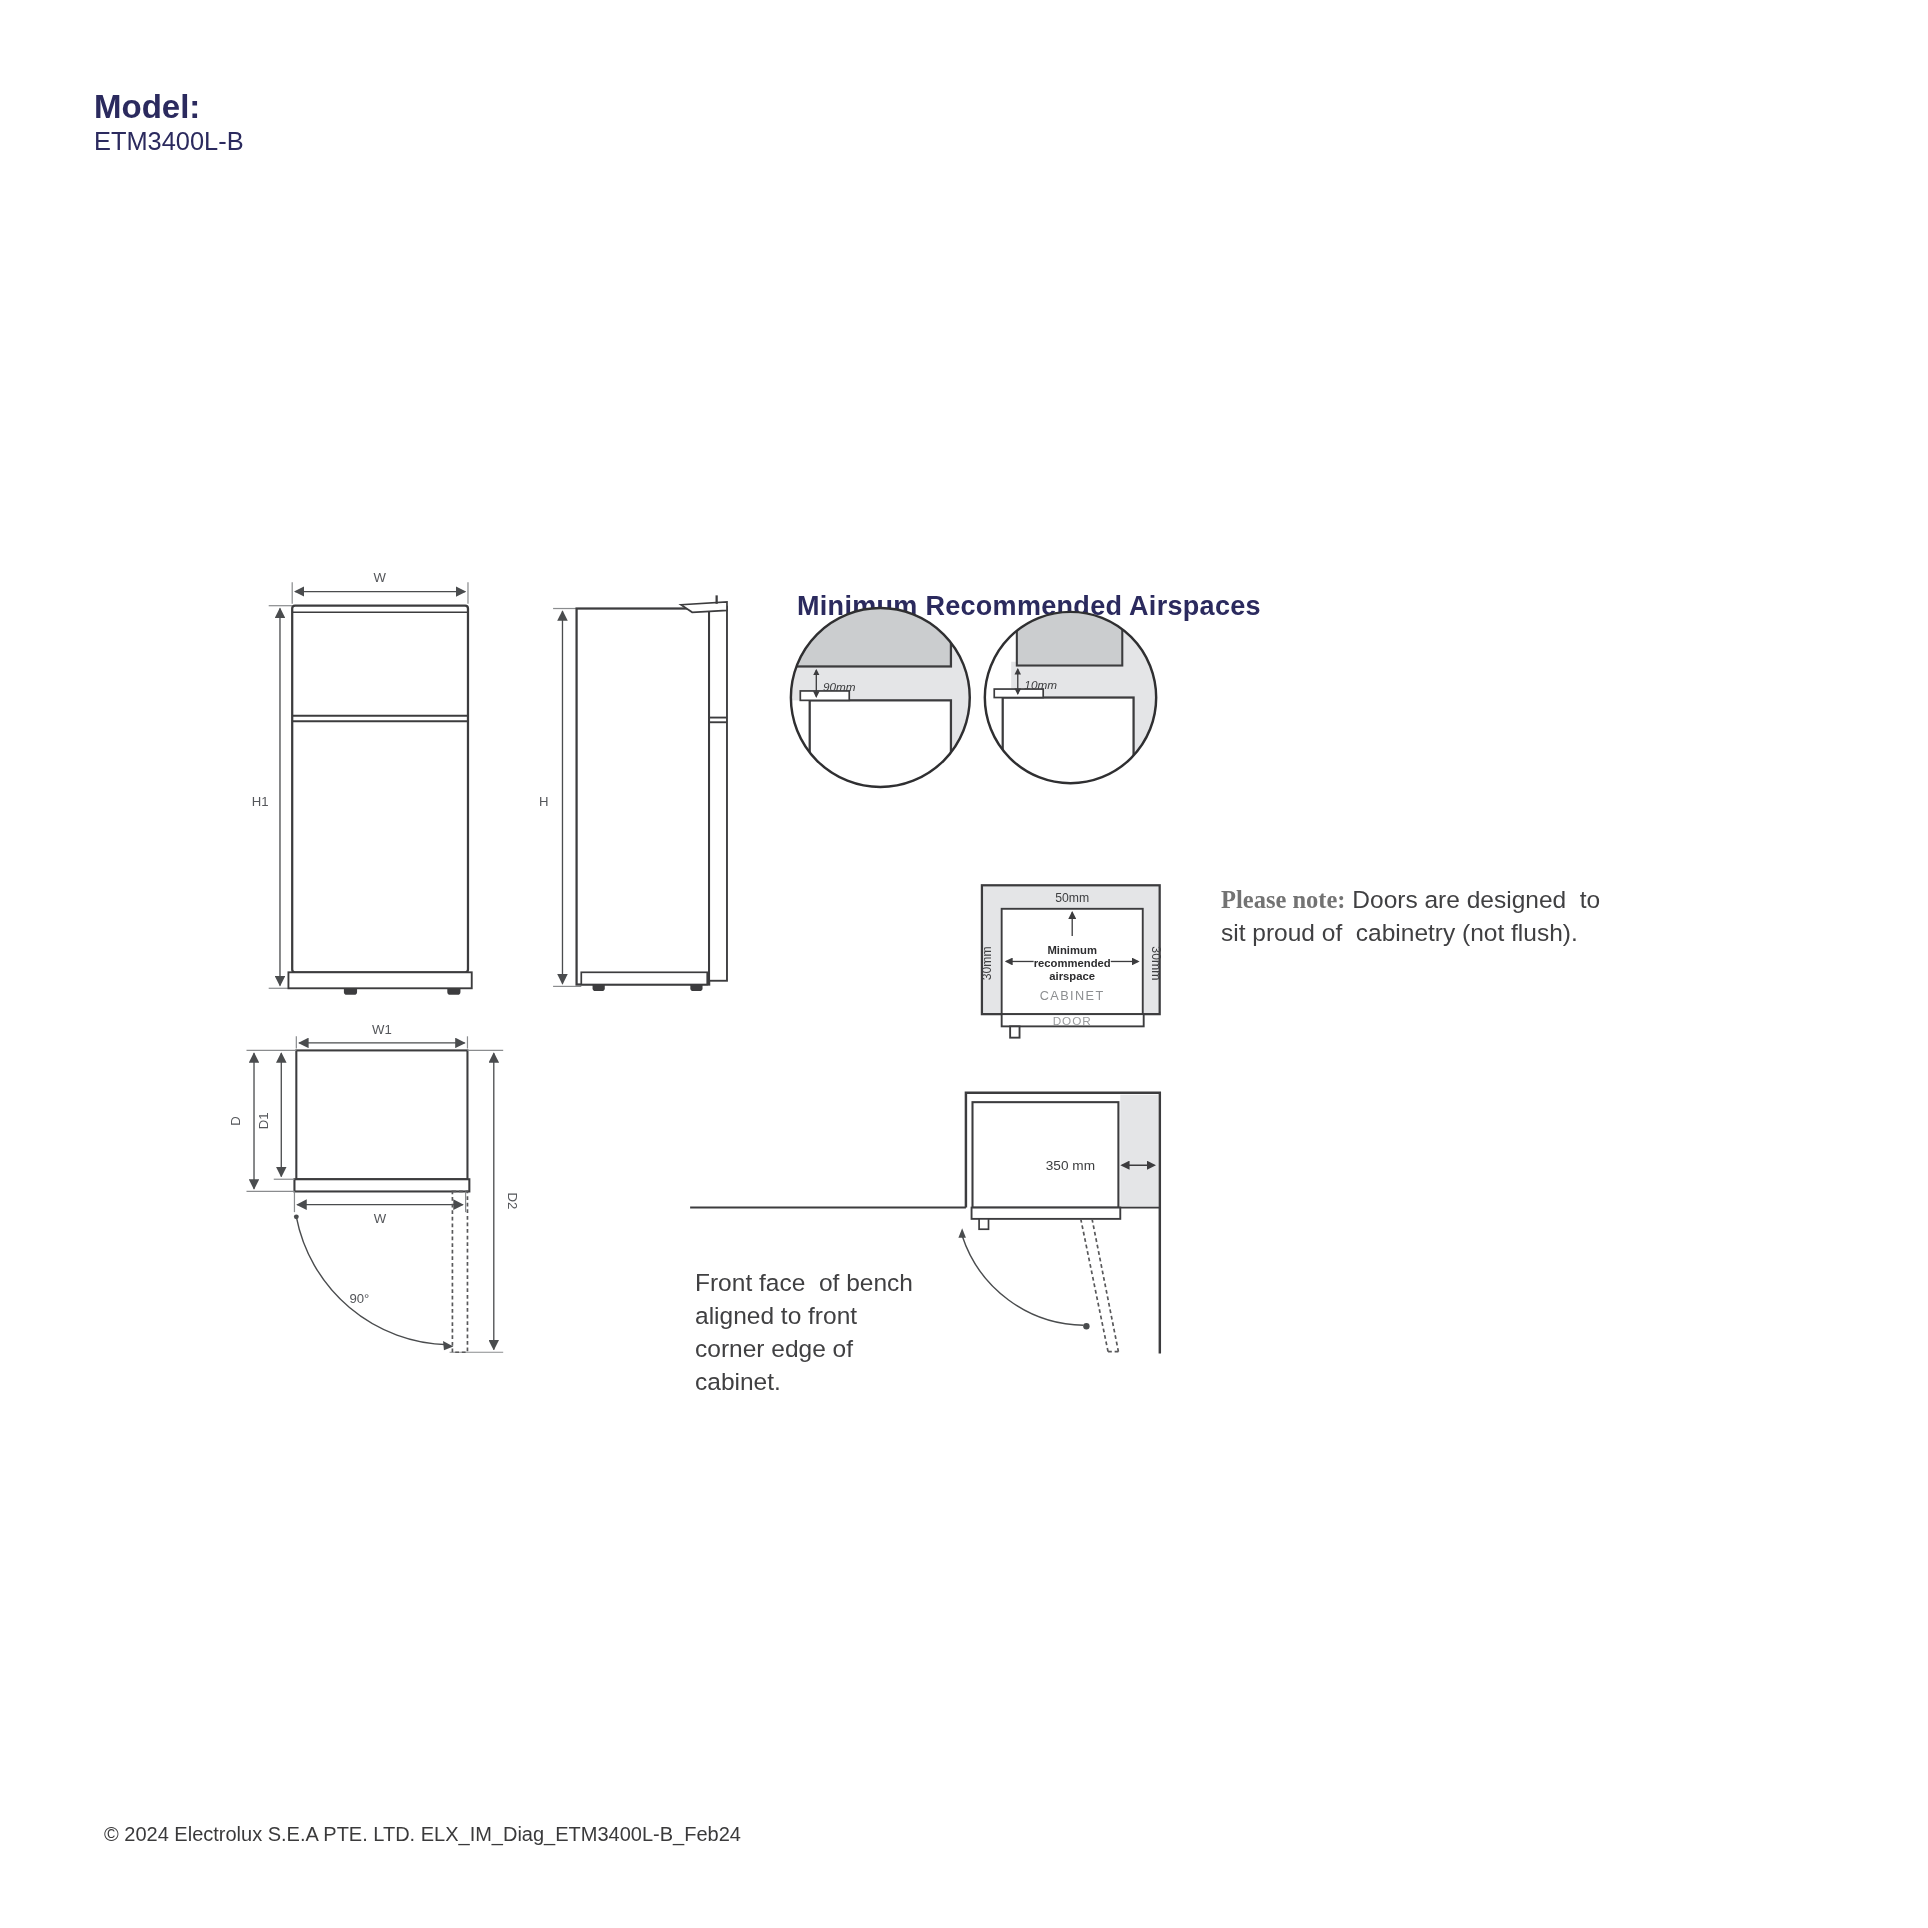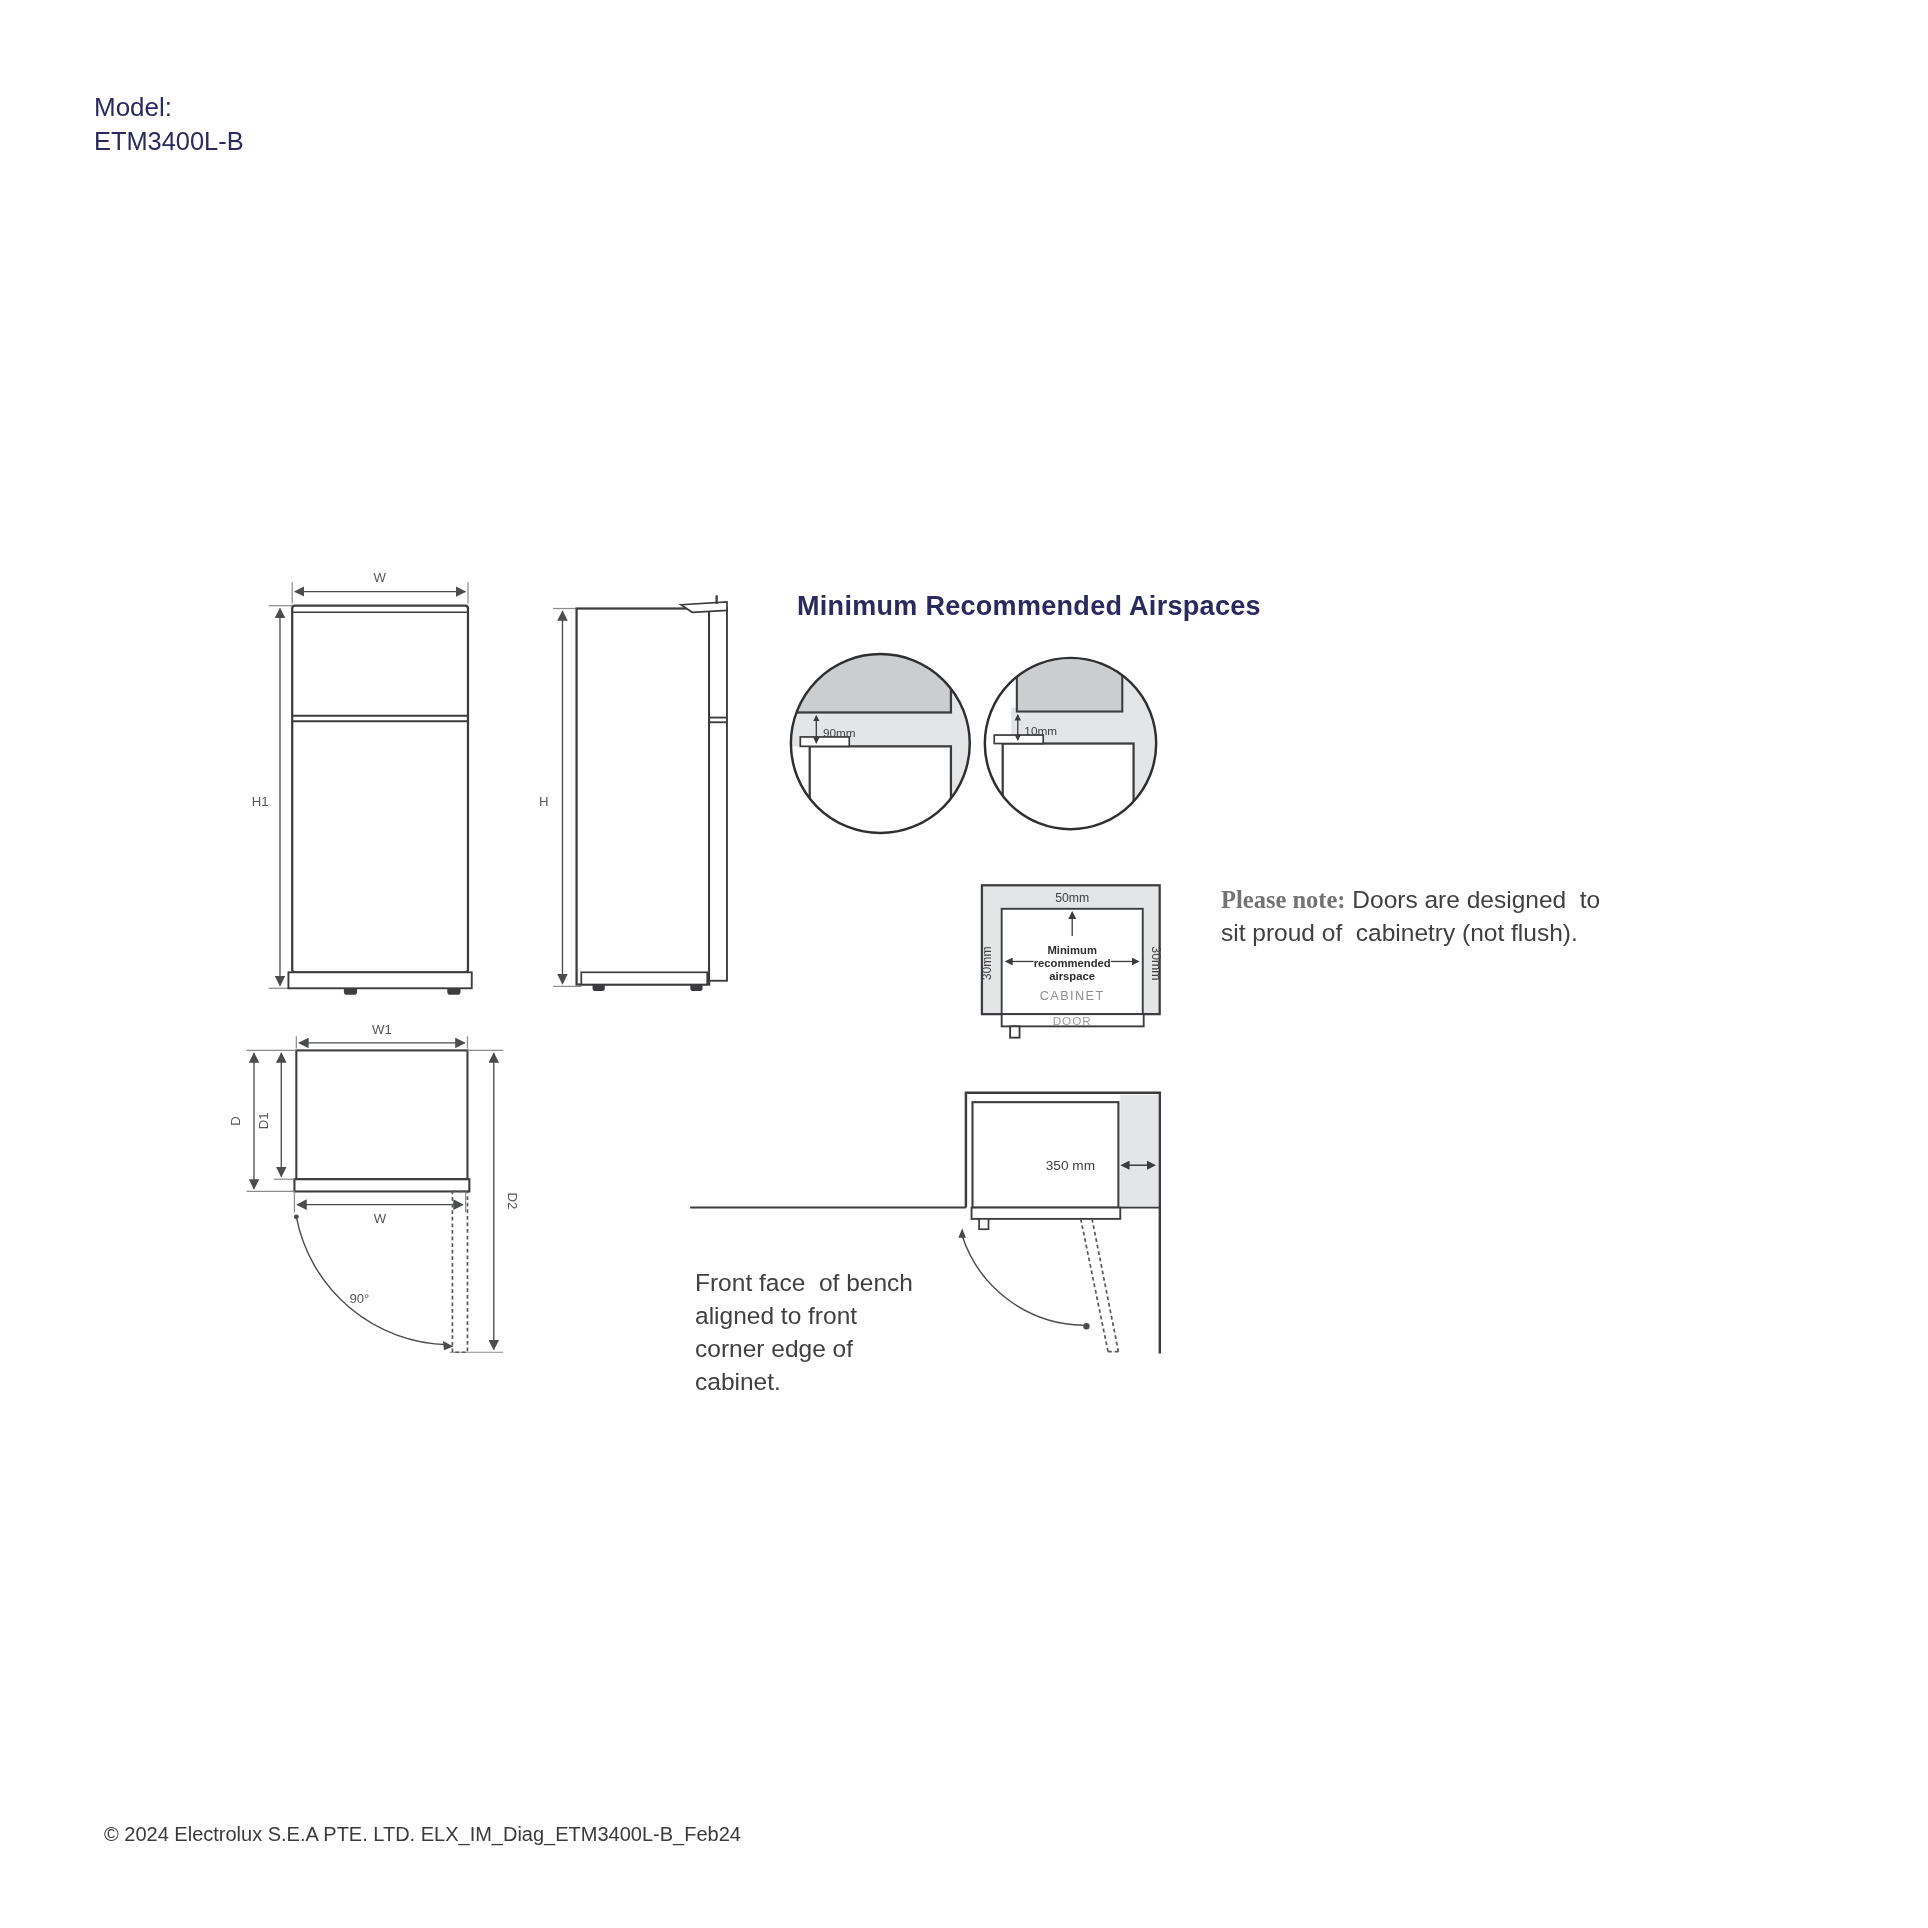--- a/index.html
+++ b/index.html
@@ -1,20 +1,20 @@
 <!DOCTYPE html>
 <html style="font-size:15px"><head>
 <meta charset="utf-8">
 <style>
   html,body{margin:0;padding:0;background:#ffffff;}
   body{font-family:"Liberation Sans", sans-serif;}
   .page{position:relative;width:1928px;height:1928px;background:#fff;overflow:hidden;}
   .abs{position:absolute;}
   .navy{color:#2b2a5e;}
-  .model-label{font-size:26px;font-weight:400;line-height:34px;}
+  .model-label{font-size:33px;font-weight:700;line-height:34px;}
   .model-number{font-size:25.4px;line-height:34px;}
   .heading{font-size:27px;font-weight:700;letter-spacing:0.3px;}
   .para{font-size:24.5px;line-height:33px;color:#404042;}
   .para .line{white-space:pre;}
   .bold-lead{font-weight:700;color:#737373;font-family:Liberation Serif, serif;}
   .pre{white-space:pre;text-align:center;}
   .footer-line{font-size:20px;color:#3a3a3b;white-space:pre;}
   .footer-line b{color:#2b2b2b;}
   svg text{font-family:"Liberation Sans", sans-serif;}
   .dimtxt{font-size:14px;fill:#54565a;}
@@ -81,21 +81,21 @@
       <line x1="206" y1="34" x2="206" y2="43" stroke="#3c3c3e" stroke-width="2.4"></line>
 
       <rect x="62" y="435" width="134" height="13" fill="#fff" stroke="#3c3c3e" stroke-width="1.8"></rect>
       <path d="M74,448 h13 v4 a3,3 0 0 1 -3,3 h-7 a3,3 0 0 1 -3,-3 z" fill="#3c3c3e"></path>
       <path d="M178,448 h13 v4 a3,3 0 0 1 -3,3 h-7 a3,3 0 0 1 -3,-3 z" fill="#3c3c3e"></path>
     </svg>
   </div>
 
   <div class="abs heading navy" style="left:797px;top:591px;">Minimum Recommended Airspaces</div>
 
-  <div class="abs" style="left:789px;top:638px;width:386px;height:212px;">
+  <div class="abs" style="left:789px;top:592px;width:386px;height:212px;font-style:italic;">
     <svg width="386" height="212" viewBox="0 0 410 225">
       <defs>
         <clipPath id="clipC1">
             <circle cx="97" cy="112" r="95"></circle>
           </clipPath>
         <clipPath id="clipC2">
             <circle cx="299" cy="112" r="91"></circle>
           </clipPath>
         <marker id="ccA" viewBox="0 0 10 10" refX="8" refY="5" markerWidth="5" markerHeight="5" orient="auto-start-reverse">
           <path d="M0,0 L10,5 L0,10 z" fill="#3c3c3e"></path>

